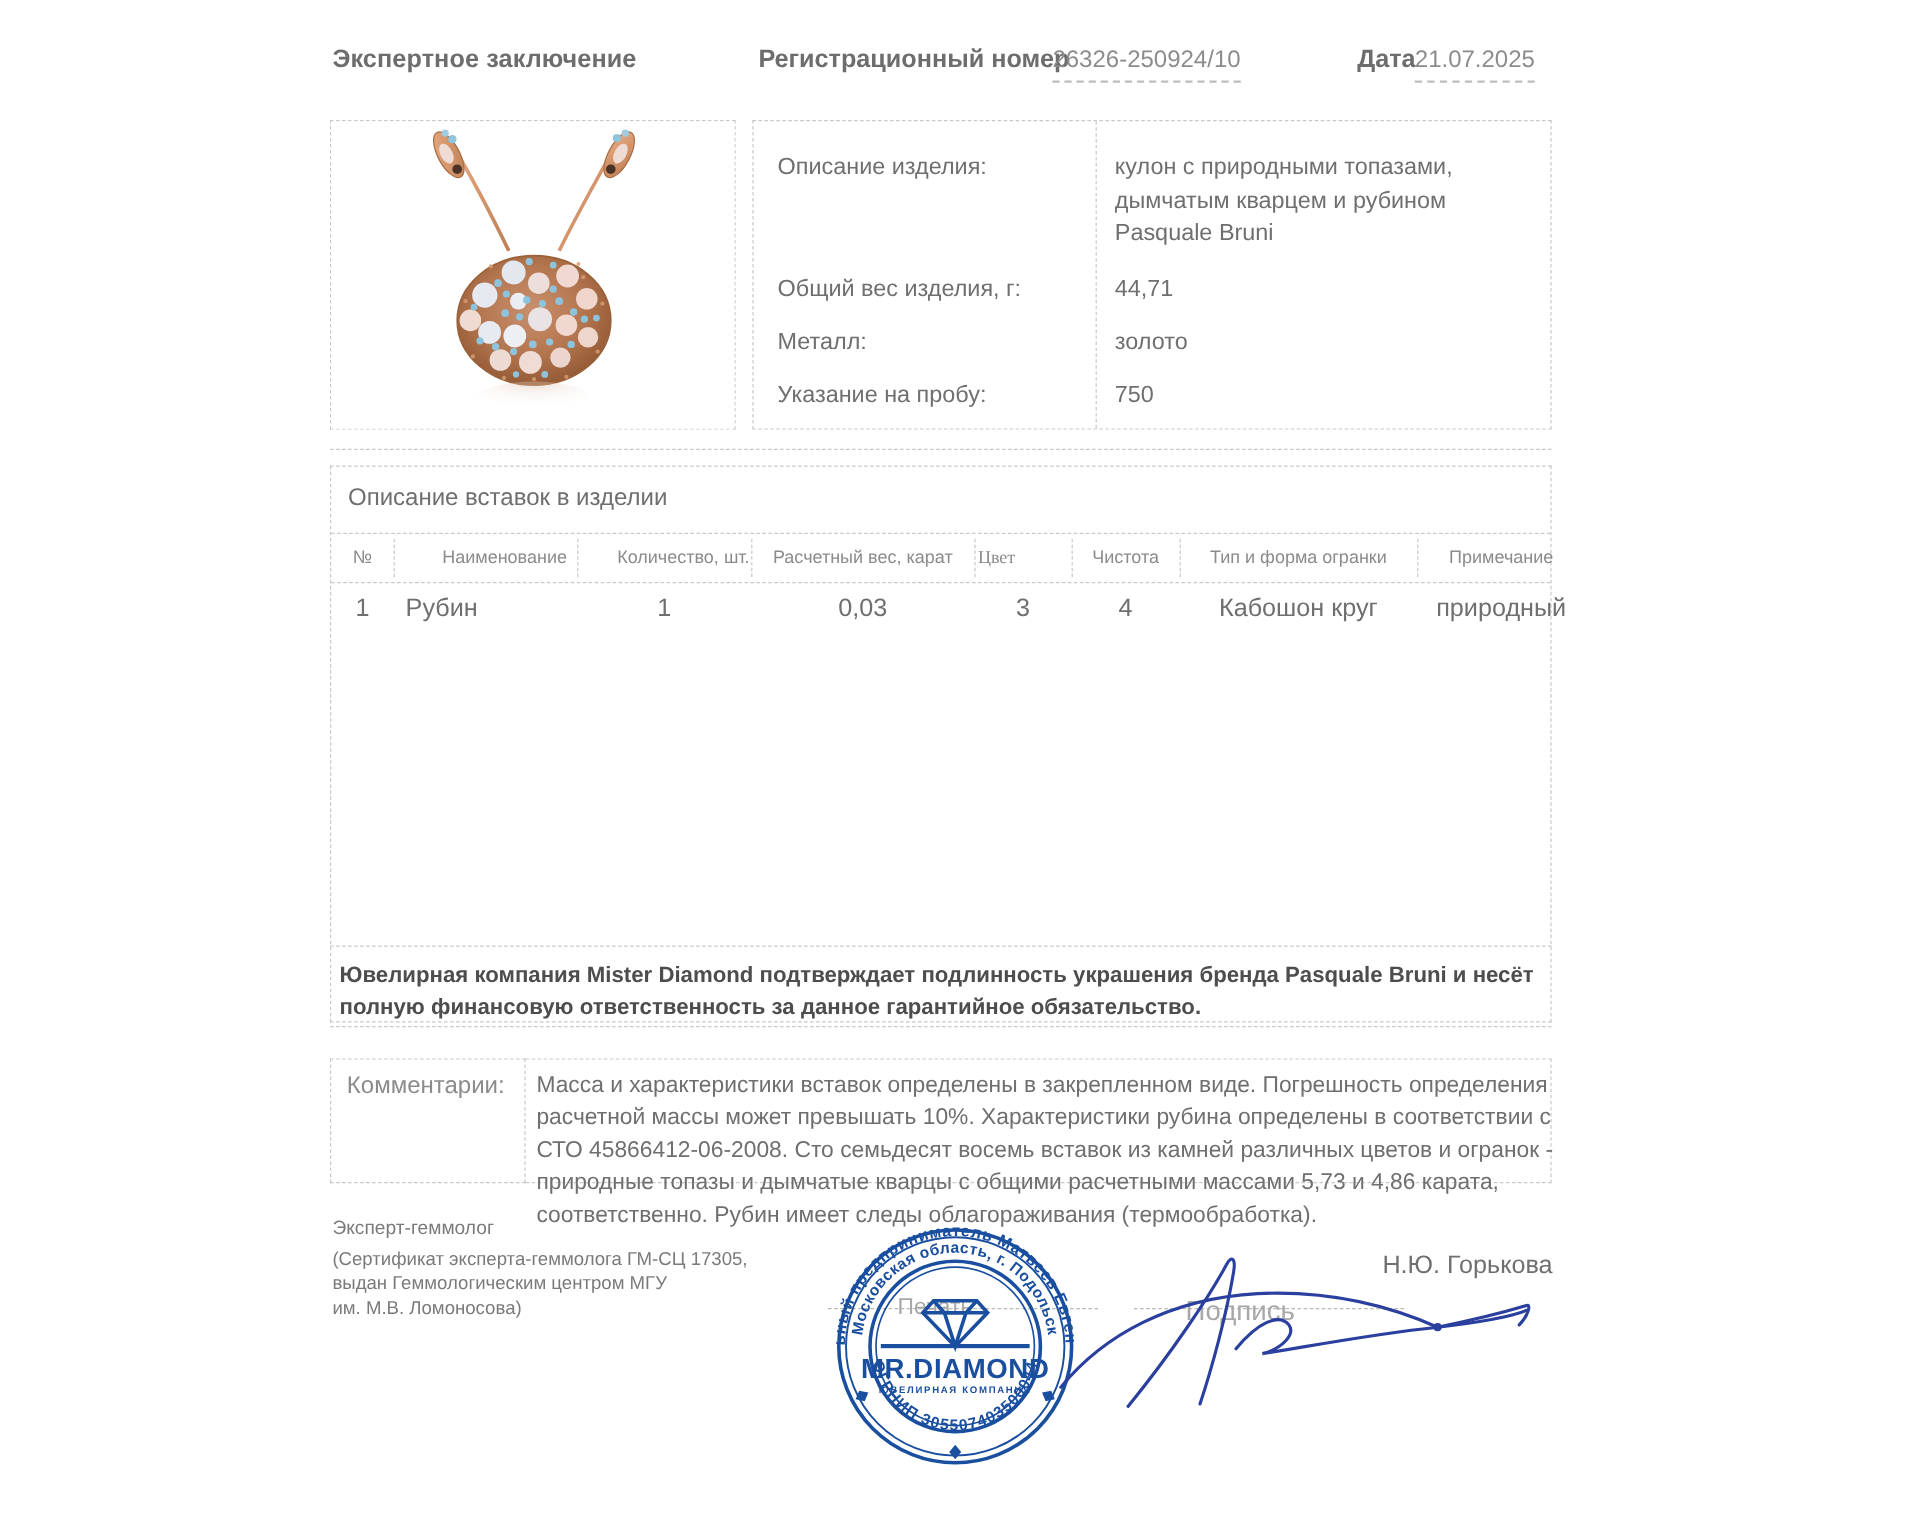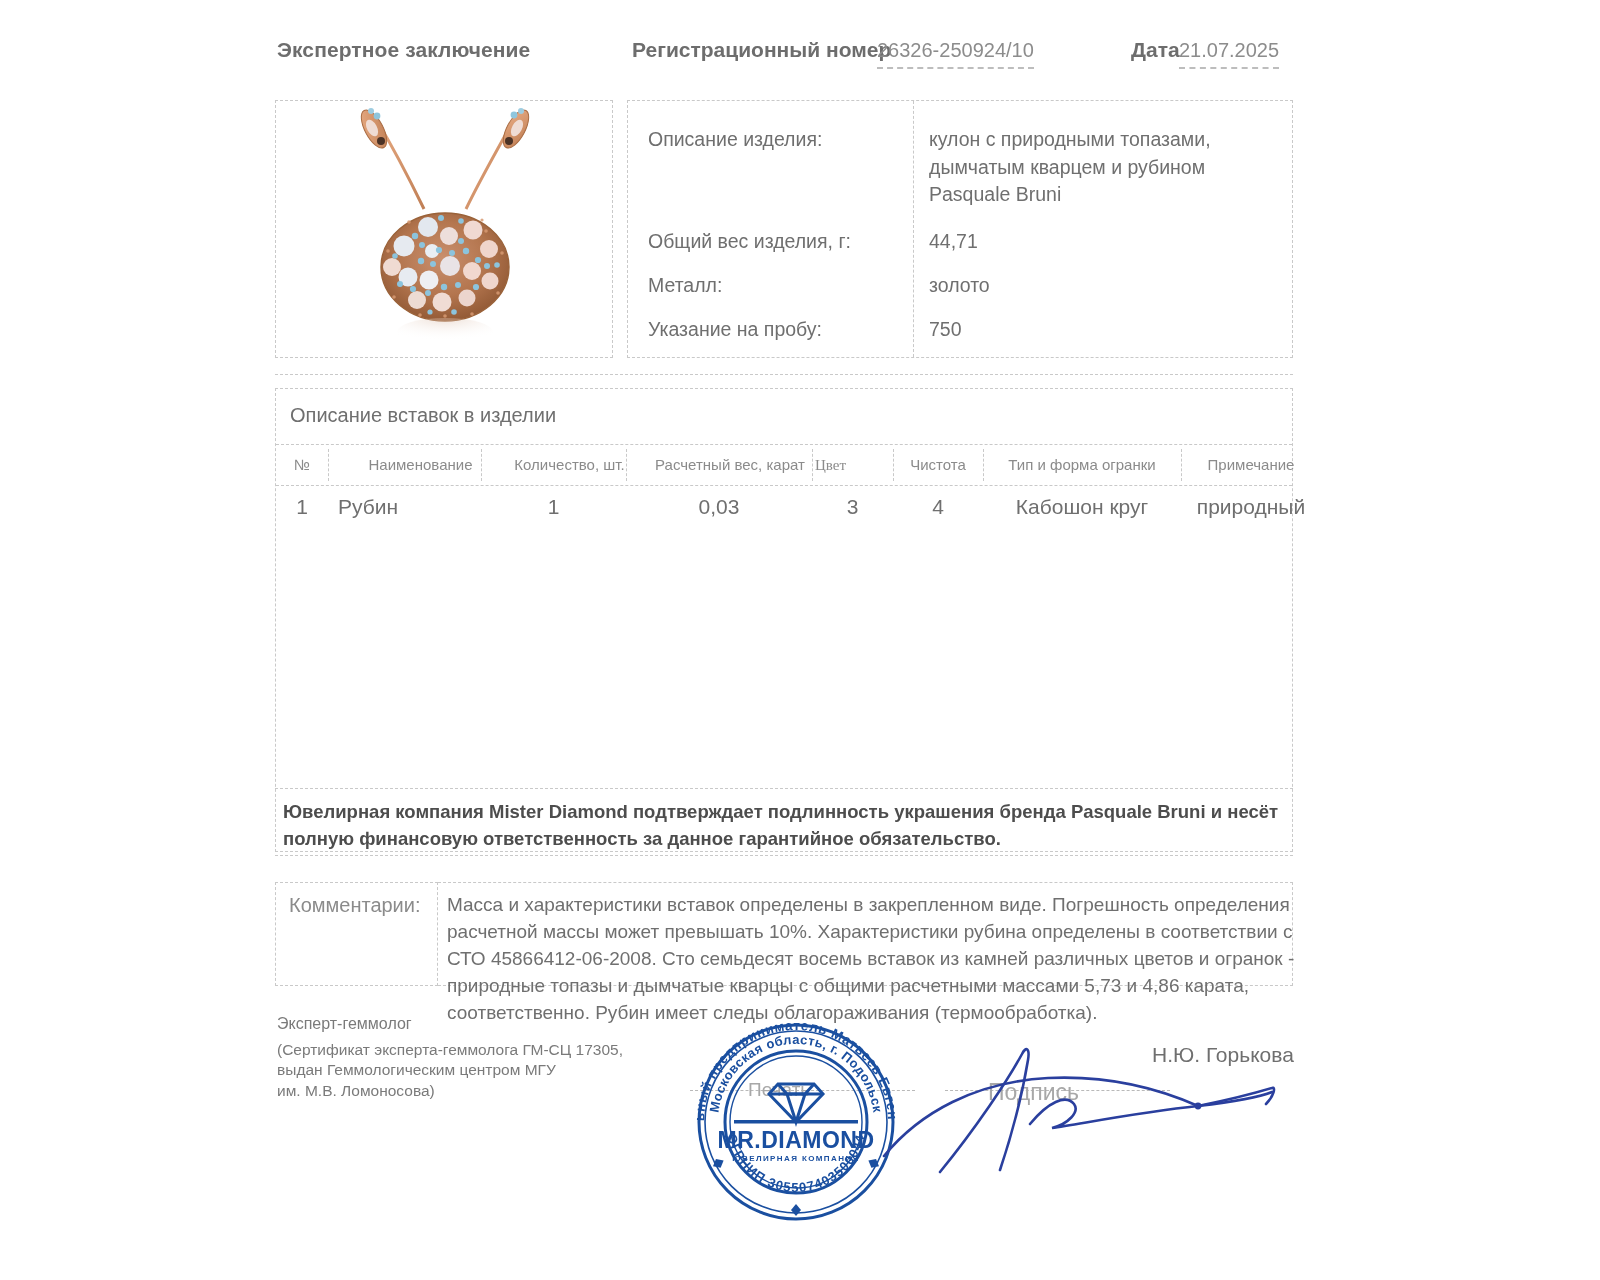--- a/index.html
+++ b/index.html
@@ -211,21 +211,21 @@
       <div class="th-div" style="left:205px;"></div>
       <div class="th-div" style="left:350px;"></div>
       <div class="th-div" style="left:536px;"></div>
       <div class="th-div" style="left:617px;"></div>
       <div class="th-div" style="left:707px;"></div>
       <div class="th-div" style="left:905px;"></div>
 
       <div class="th" style="left:0px;width:52px;">№</div>
       <div class="th" style="left:52px;width:153px;margin-left:16px;">Наименование</div>
       <div class="th" style="left:205px;width:145px;margin-left:16px;">Количество, шт.</div>
-      <div class="th" style="left:361px;width:186px;text-align:center;">Расчетный вес, карат</div>
+      <div class="th" style="left:350px;width:186px;text-align:center;">Расчетный вес, карат</div>
       <div class="th" style="left:514px;width:81px;font-family:Liberation Serif, serif;">Цвет</div>
       <div class="th" style="left:617px;width:90px;">Чистота</div>
       <div class="th" style="left:707px;width:198px;">Тип и форма огранки</div>
       <div class="th" style="left:905px;width:140px;">Примечание</div>
     </div>
 
     <div class="tbl-row">
       <div class="td" style="left:0px;width:52px;">1</div>
       <div class="td" style="left:52px;width:153px;text-align:left;padding-left:10px;box-sizing:border-box;">Рубин</div>
       <div class="td" style="left:205px;width:145px;">1</div>

